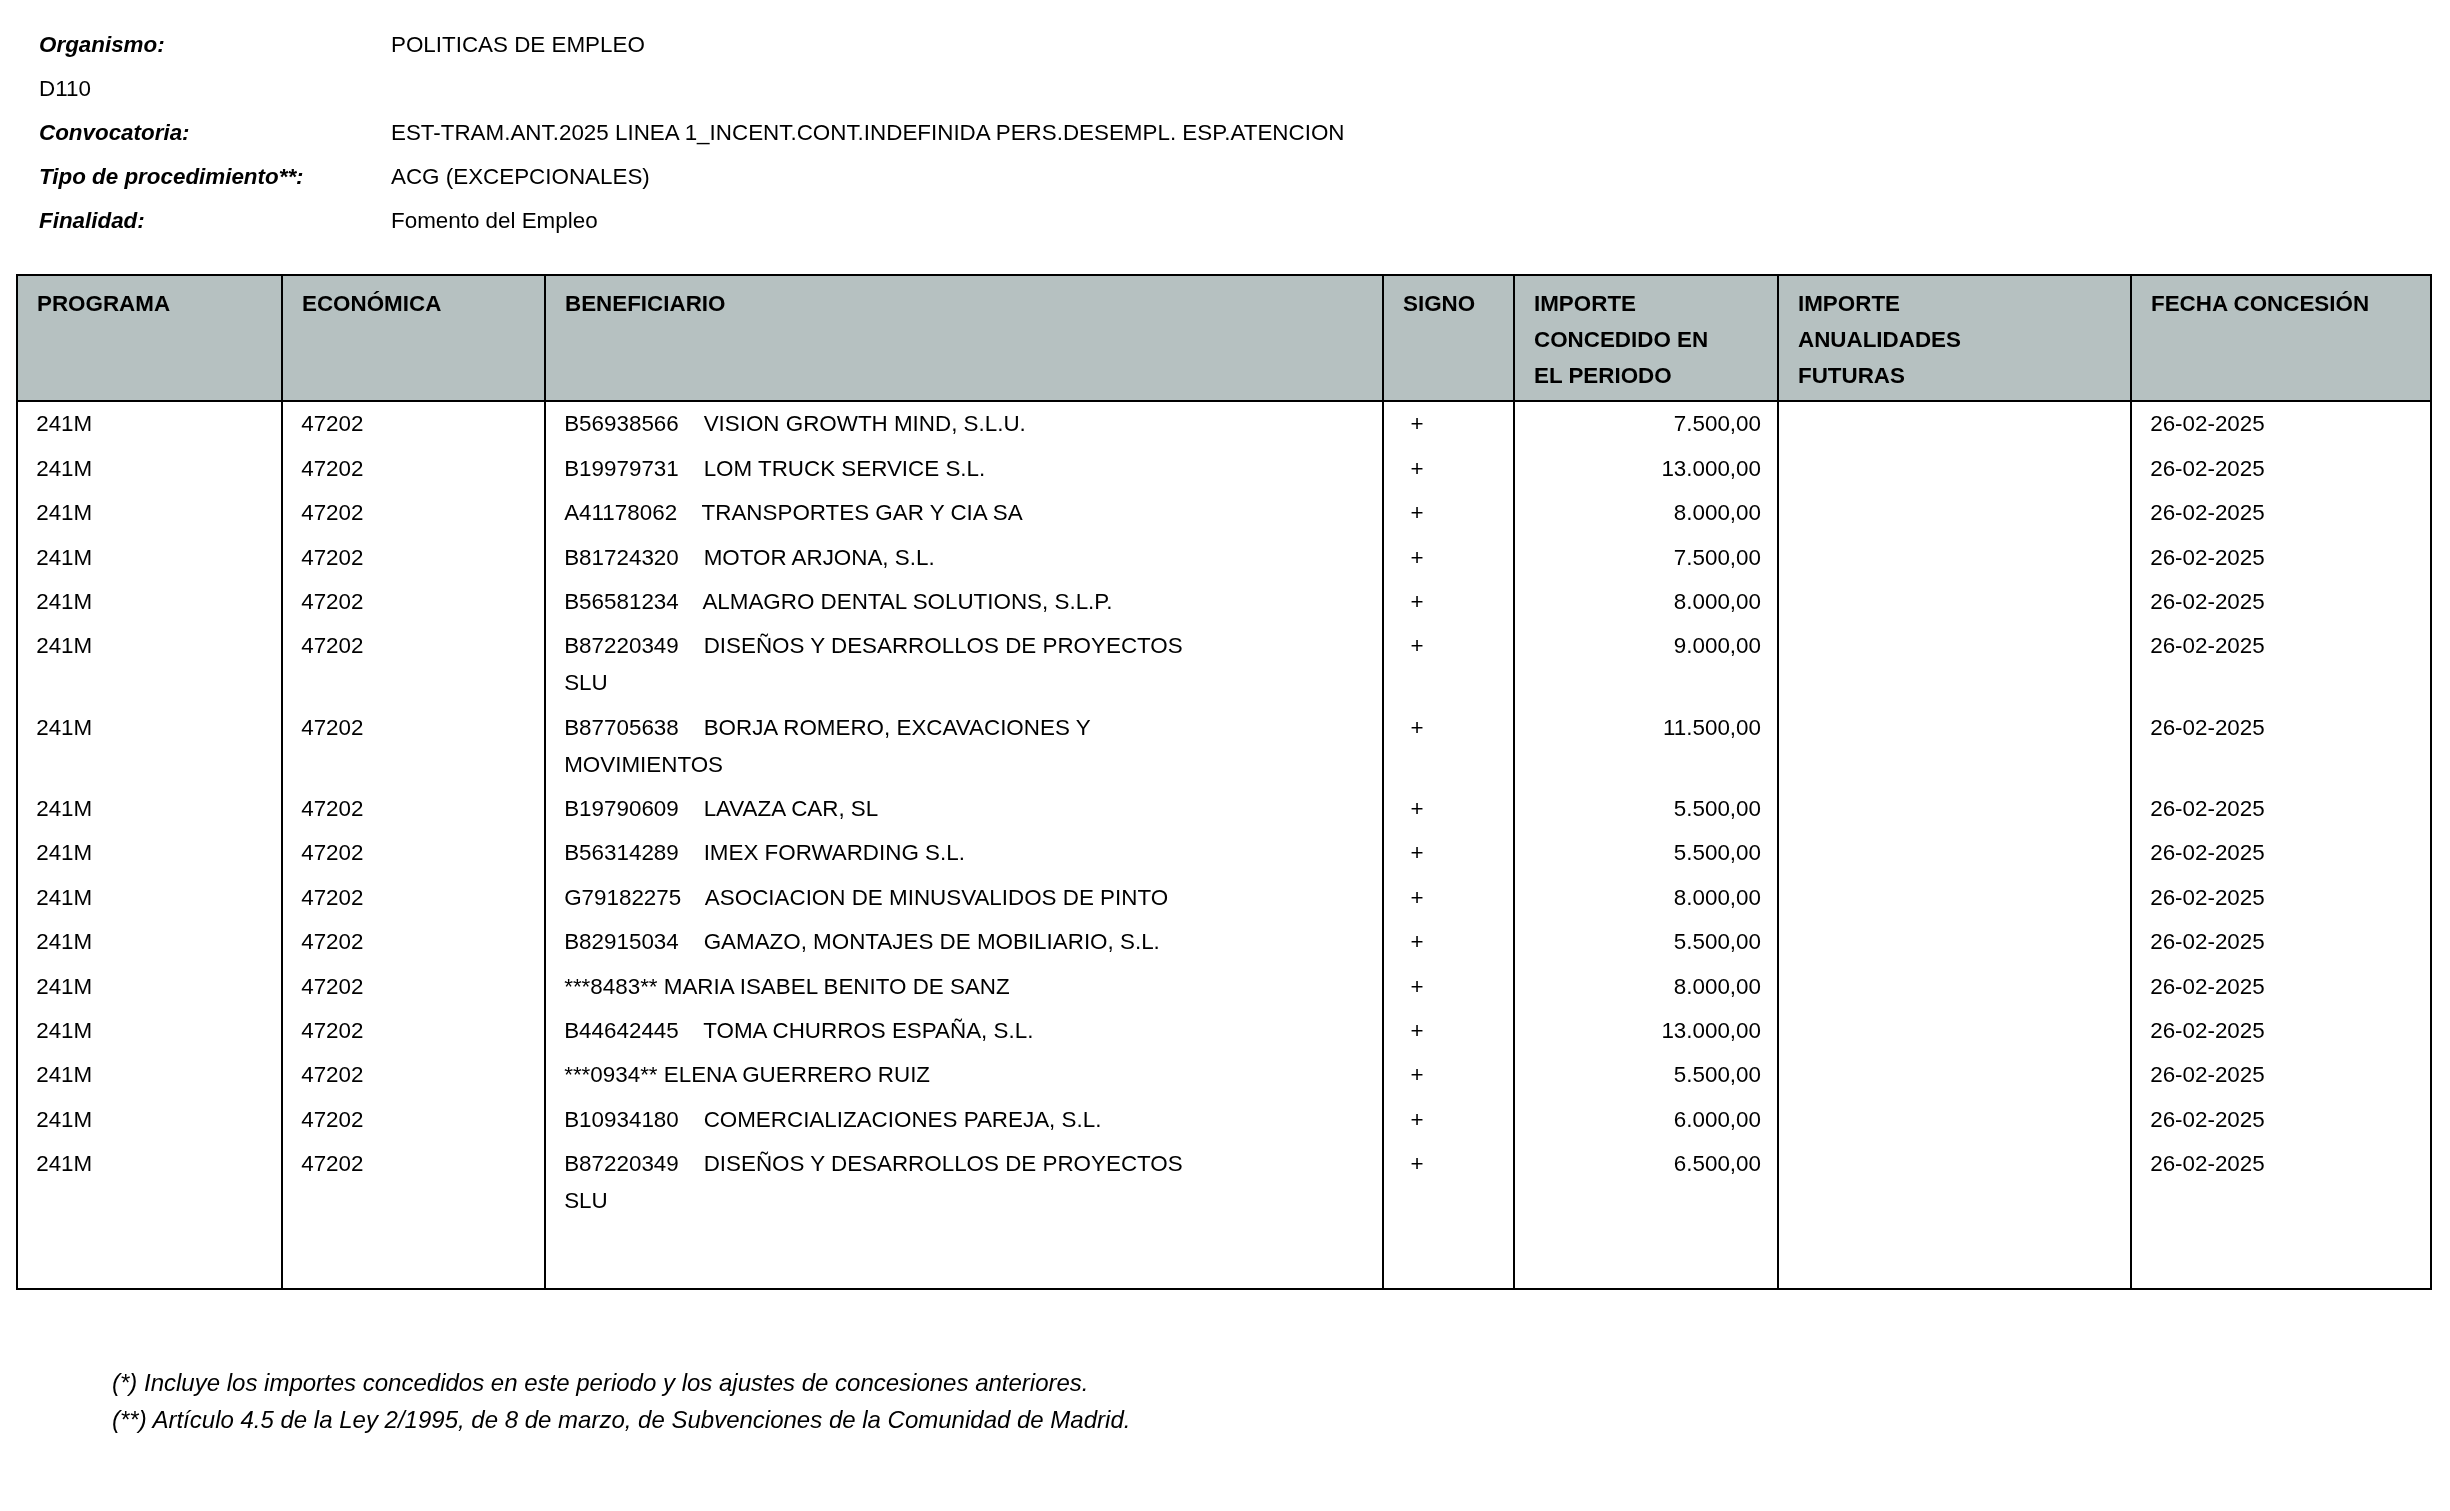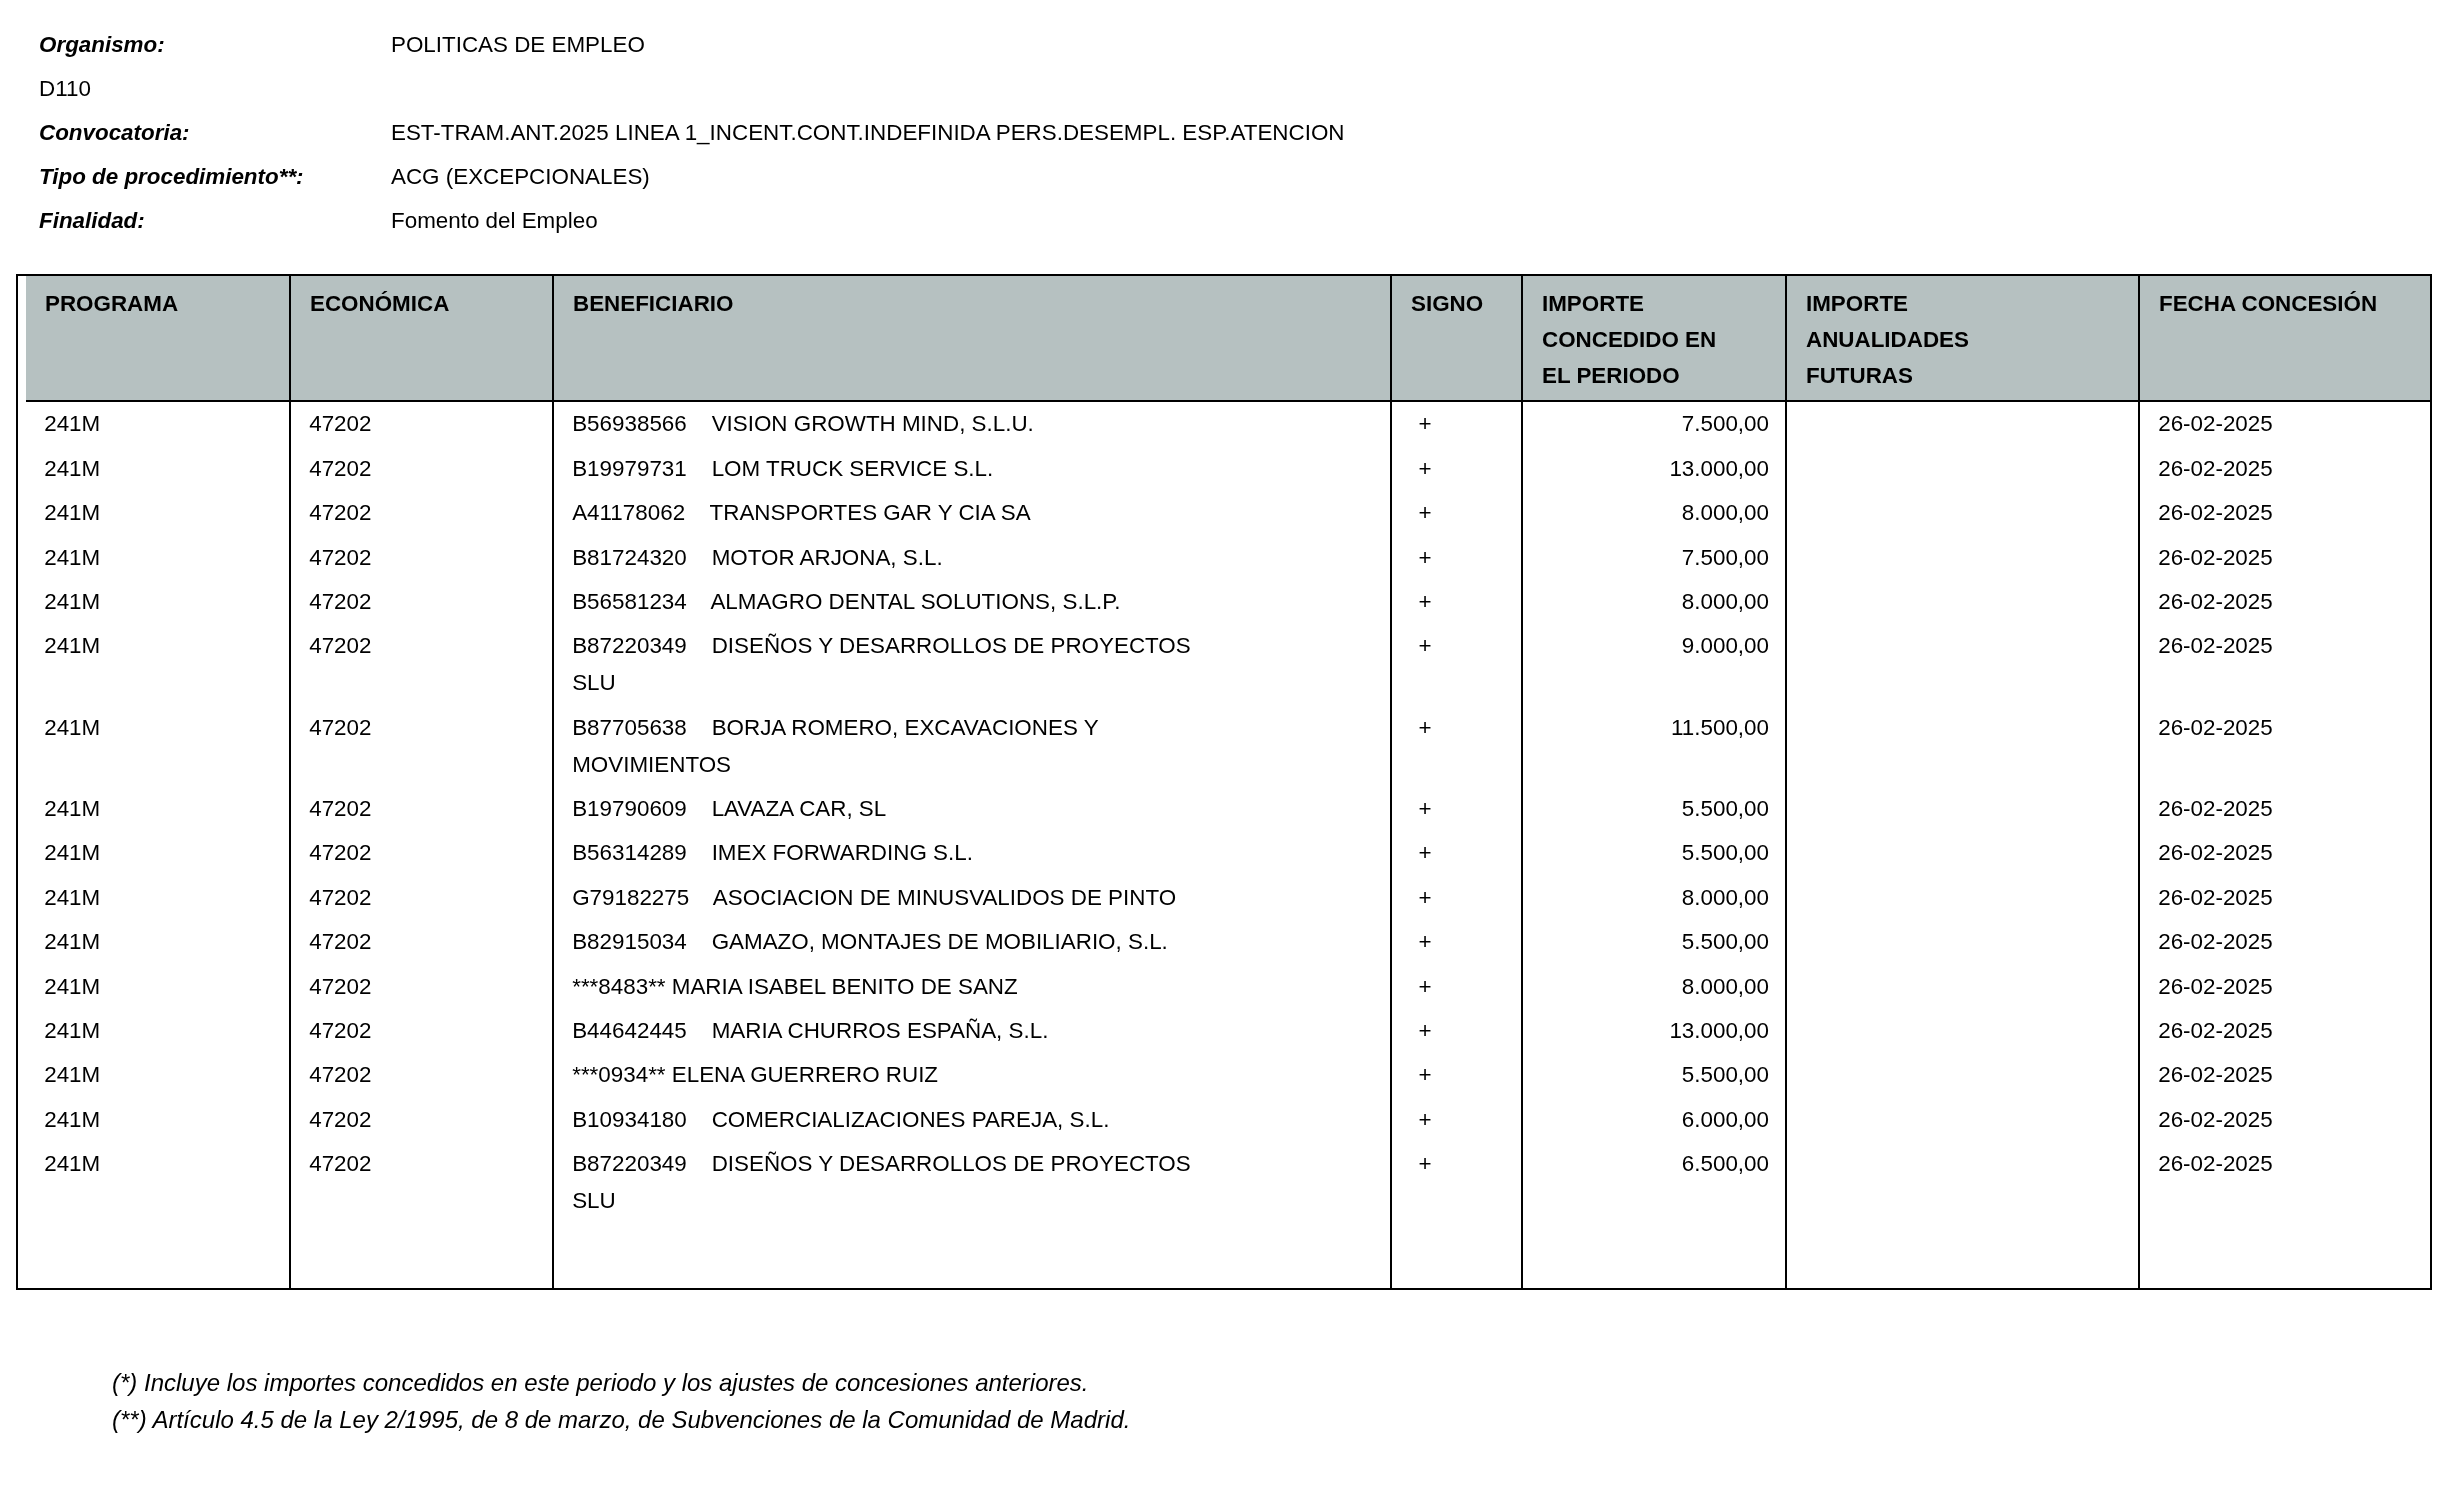--- a/index.html
+++ b/index.html
@@ -20,21 +20,20 @@
 
   
   .grid-table {
     display: grid;
     grid-template-columns: 265px 263px 838px 131px 264px 353px minmax(0, 1fr);
     grid-template-rows: auto repeat(16, auto) minmax(0, 1fr);
     width: 2416px;
     height: 1016px;
     margin: 31px 0 0 15.6px;
     border: 2.2px solid #000000;
-    padding-left: 8px;
   }
   .hcell {
     background: var(--header-bg, #b6c1c1);
     border-right: 2.2px solid #000000;
     border-bottom: 2.2px solid #000000;
     font-weight: bold;
     font-size: 22.4px;
     line-height: 36px;
     padding: 9.7px 15px 6px 19.4px;
     white-space: pre-wrap;
@@ -193,21 +192,21 @@
   <div class="cell col-programa">241M</div>
   <div class="cell col-economica">47202</div>
   <div class="cell col-beneficiario">***8483** MARIA ISABEL BENITO DE SANZ</div>
   <div class="cell col-signo">+</div>
   <div class="cell col-importe-periodo num">8.000,00</div>
   <div class="cell col-importe-futuras num"></div>
   <div class="cell col-fecha">26-02-2025</div>
 
   <div class="cell col-programa">241M</div>
   <div class="cell col-economica">47202</div>
-  <div class="cell col-beneficiario">B44642445    MARIA CHURROS ESPAÑA, S.L.</div>
+  <div class="cell col-beneficiario">B44642445    TOMA CHURROS ESPAÑA, S.L.</div>
   <div class="cell col-signo">+</div>
   <div class="cell col-importe-periodo num">13.000,00</div>
   <div class="cell col-importe-futuras num"></div>
   <div class="cell col-fecha">26-02-2025</div>
 
   <div class="cell col-programa">241M</div>
   <div class="cell col-economica">47202</div>
   <div class="cell col-beneficiario">***0934** ELENA GUERRERO RUIZ</div>
   <div class="cell col-signo">+</div>
   <div class="cell col-importe-periodo num">5.500,00</div>

